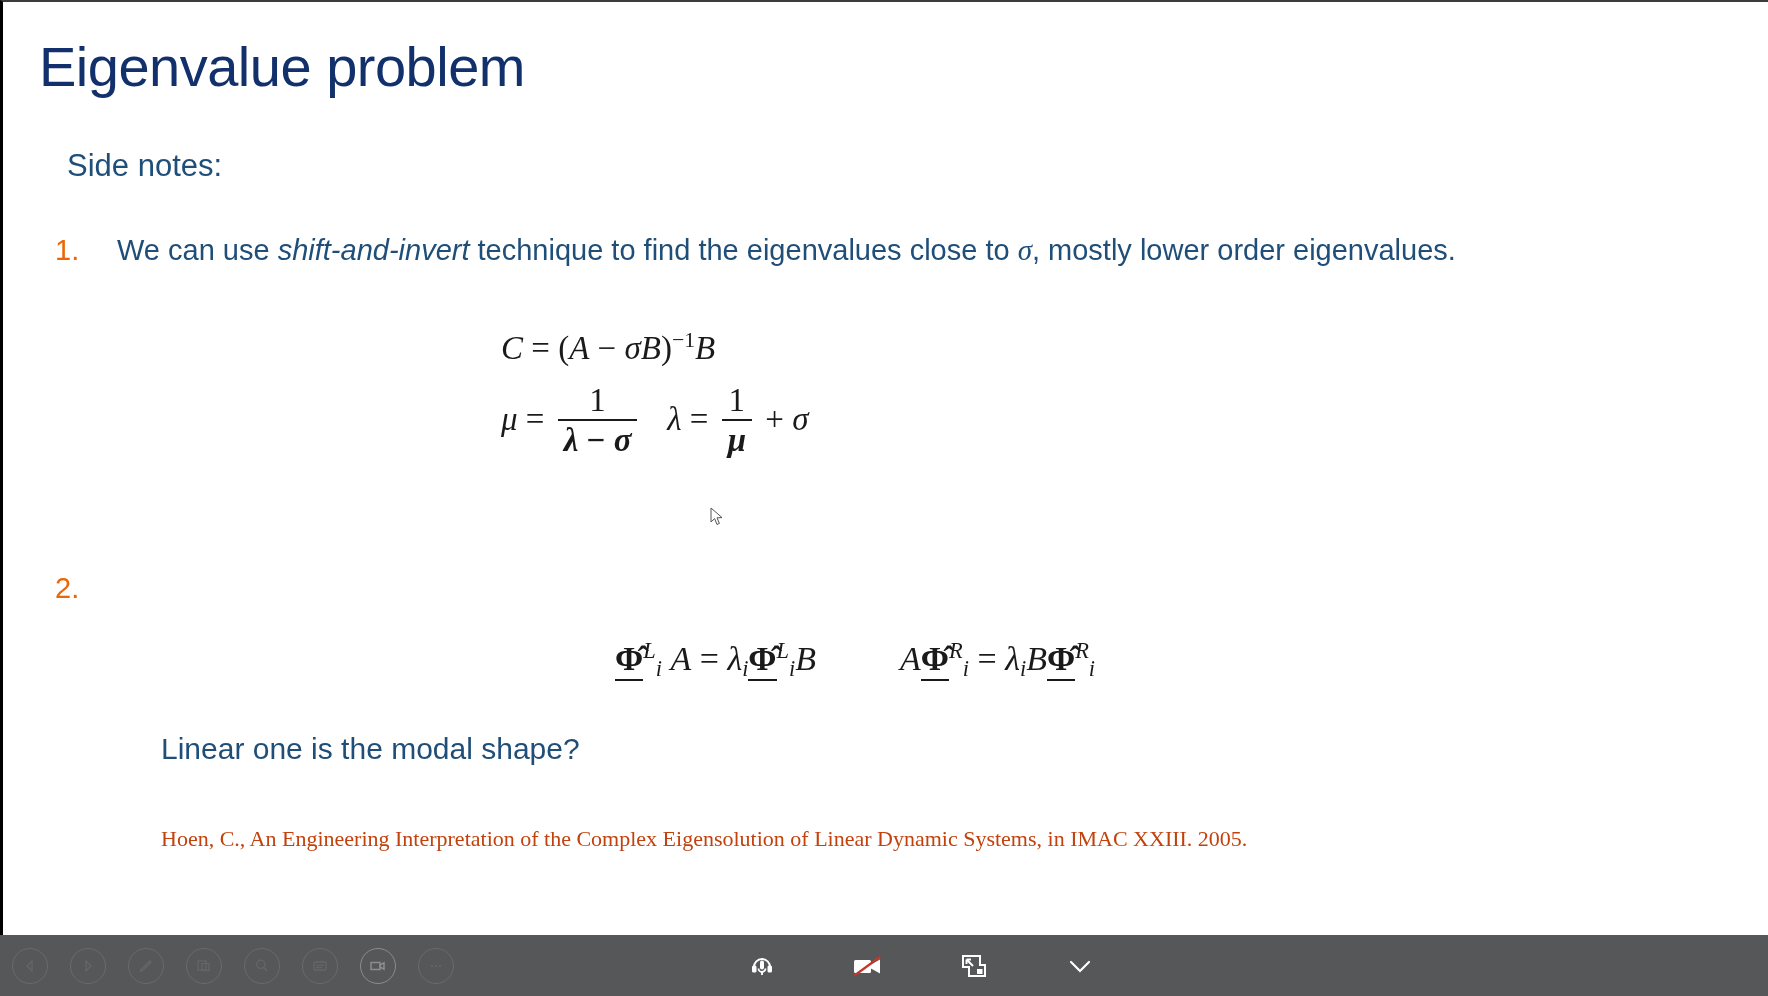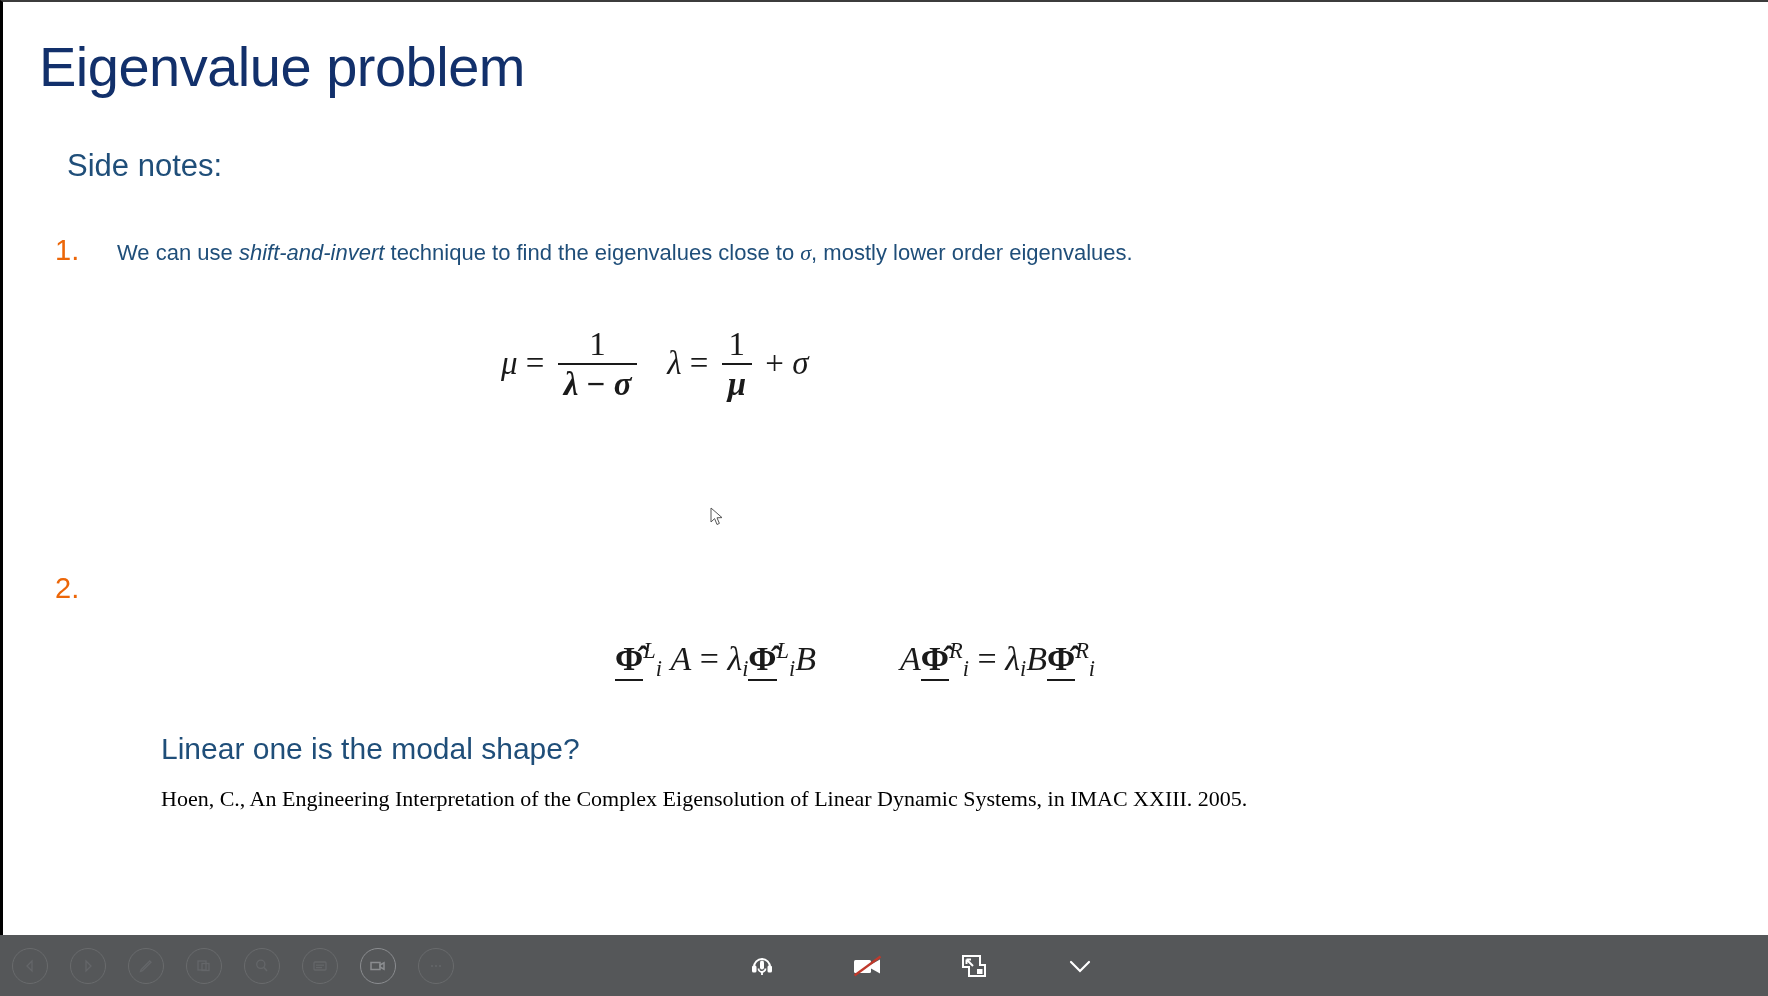--- a/index.html
+++ b/index.html
@@ -63,21 +63,21 @@
     display: flex;
     align-items: baseline;
   }
   .list-num {
     width: 62px;
     flex: 0 0 62px;
     font-size: 29px;
     color: #ec6608;
   }
   .list-text {
-    font-size: 22px;
+    font-size: 29px;
     color: #1f4e79;
     white-space: nowrap;
   }
   .list-text i { font-style: italic; }
   .mi { font-family: "Liberation Serif", serif; font-style: italic; }
 
   #item-1 { left: 52px; top: 232px; }
   #item-2 { left: 52px; top: 570px; }
 
   
@@ -175,24 +175,24 @@
     position: absolute;
     left: 158px;
     top: 730px;
     font-size: 30px;
     color: #1f4e79;
     white-space: nowrap;
   }
   #citation {
     position: absolute;
     left: 158px;
-    top: 784px;
+    top: 824px;
     font-family: "Liberation Serif", serif;
     font-size: 22px;
-    color: #000000;
+    color: #c2410c;
     white-space: nowrap;
   }
 
   
   #cursor {
     position: absolute;
     left: 707px;
     top: 505px;
     width: 14px;
     height: 20px;
@@ -261,20 +261,23 @@
     <div class="subhead">Side notes:</div>
 
     <div class="list-item" id="item-1">
       <span class="list-num">1.</span>
       <span class="list-text"><span>We can use </span><i>shift-and-invert</i><span> technique to find the eigenvalues close to </span><span class="mi">σ</span><span>, mostly lower order eigenvalues.</span></span>
     </div>
 
     <div id="eqblock-1" class="math">
 
 
+      <div class="row">
+        <span class="it">C</span>&nbsp;<span class="up">=</span>&nbsp;<span class="up">(</span><span class="it">A</span>&nbsp;<span class="up">−</span>&nbsp;<span class="it">σ</span><span class="it">B</span><span class="up">)</span><sup class="up">−1</sup><span class="it">B</span>
+      </div>
 
       <div class="row" style="line-height:86px;">
         <span class="it">μ</span>&nbsp;<span class="up">=</span>
         <span class="frac">
           <span class="num up">1</span>
           <span class="den"><span class="it">λ</span>&nbsp;<span class="up">−</span>&nbsp;<span class="it">σ</span></span>
         </span>
         &nbsp;&nbsp;<span class="it">λ</span>&nbsp;<span class="up">=</span>
         <span class="frac">
           <span class="num up">1</span>

